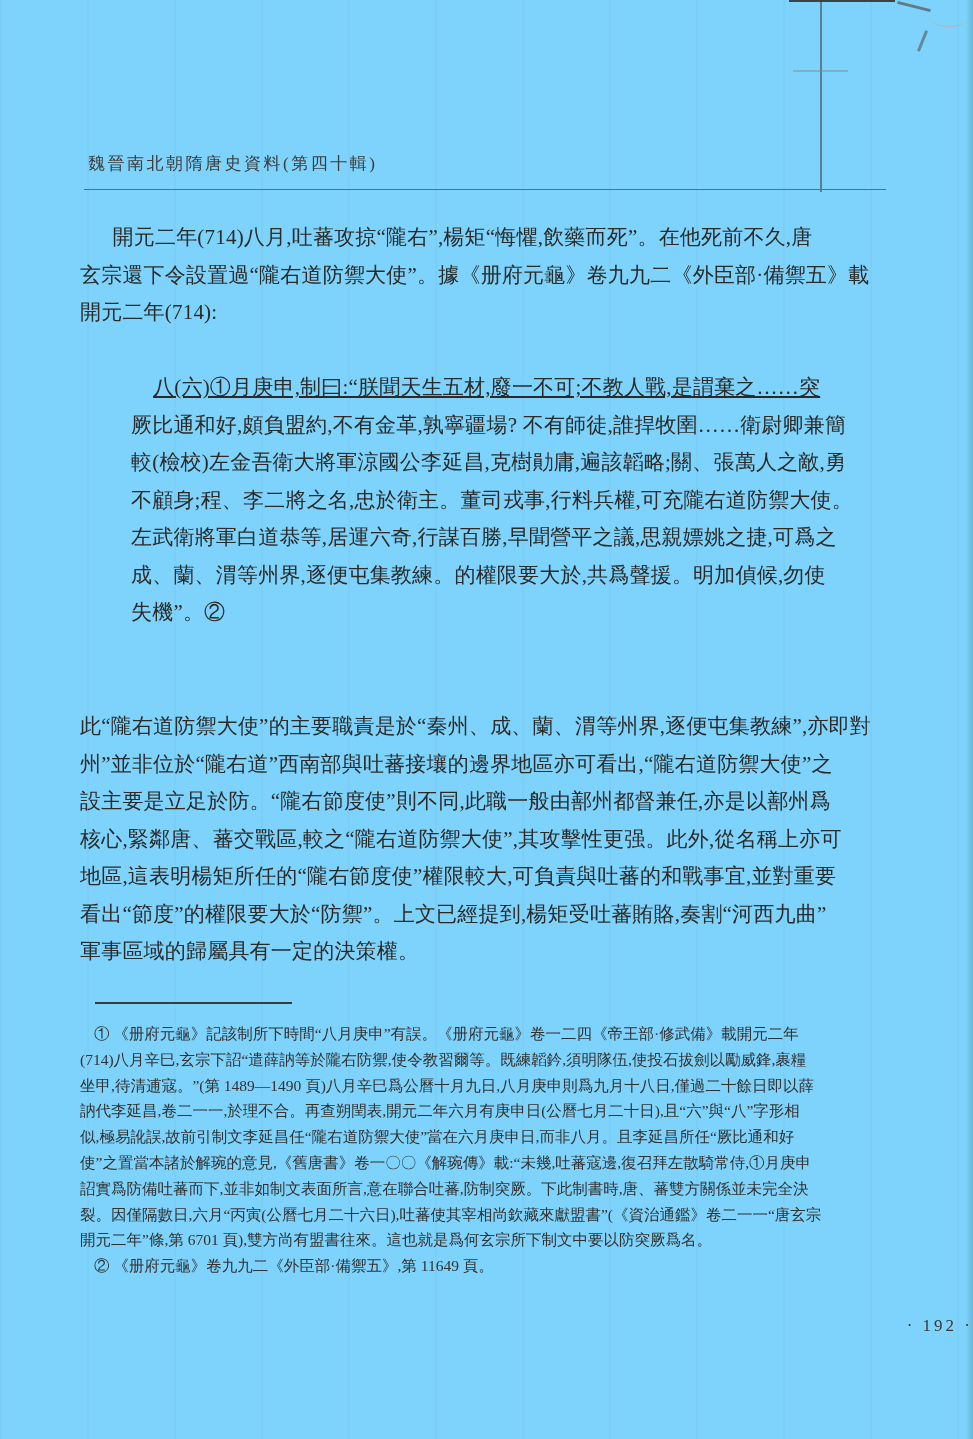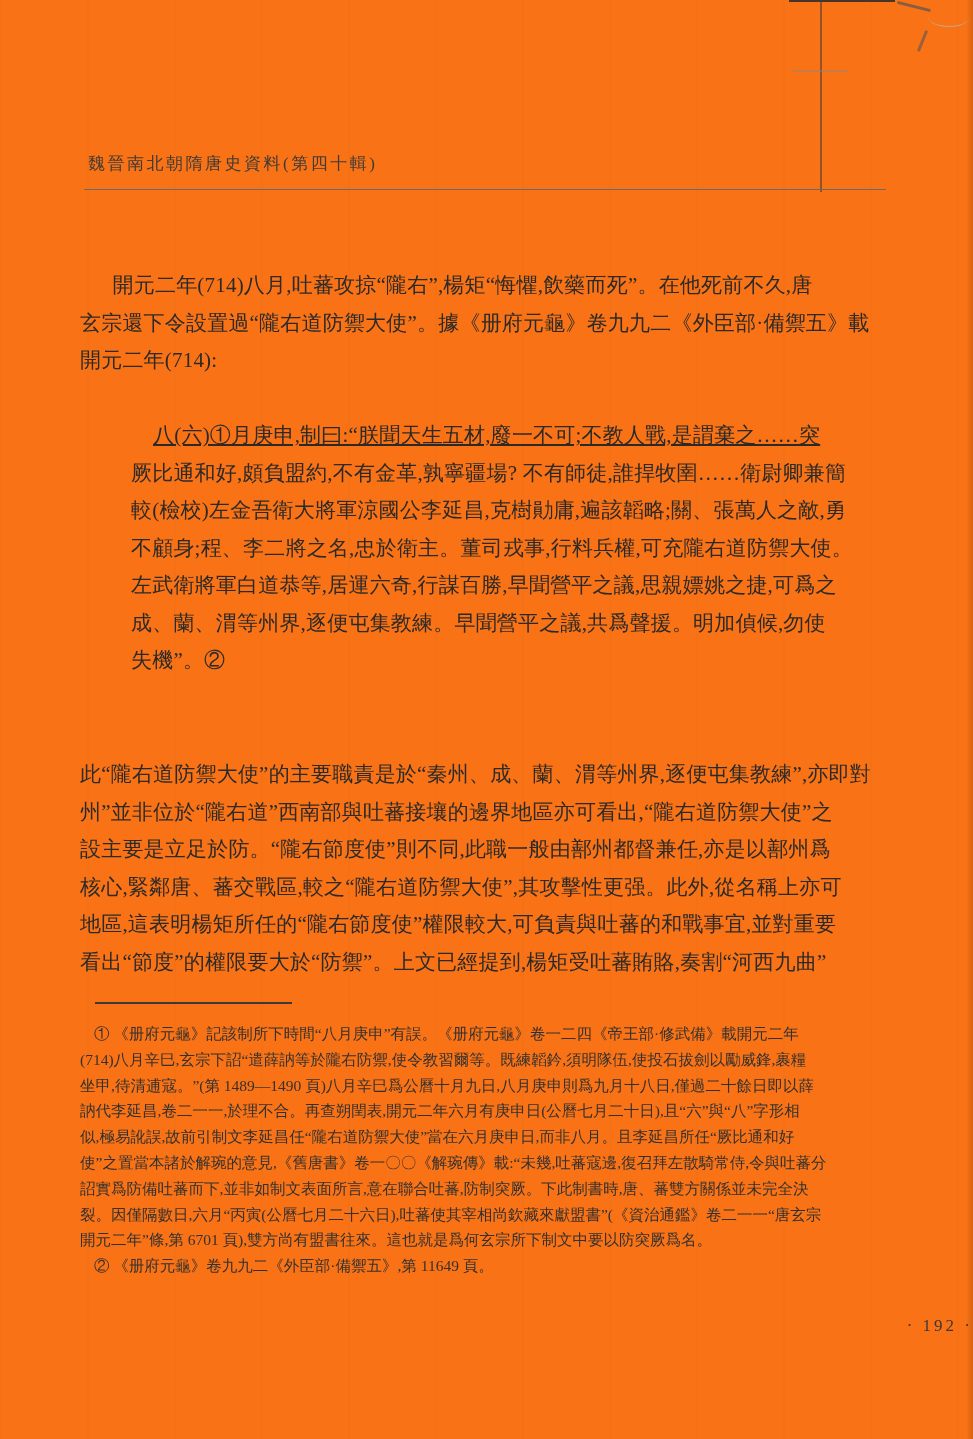--- a/index.html
+++ b/index.html
@@ -1,20 +1,20 @@
 <!DOCTYPE html>
 <html><head>
 <meta charset="utf-8">
 <style>
   html,body{margin:0;padding:0;background:#e8e8e6;}
   .page{
     position:relative;
     width:973px;height:1439px;
     margin:0 auto;
-    background:#f97316;
+    background:#7dd3fc;
     overflow:hidden;
     font-family:"Liberation Serif","DejaVu Serif",serif;
     color:#2b2a28;
   }
   
   .page::before{
     content:"";position:absolute;inset:0;z-index:0;
     background:repeating-linear-gradient(90deg,
       rgba(0,0,0,0.018) 0 2px, transparent 2px 87px);
   }
@@ -26,21 +26,21 @@
   .running-head{
     position:absolute;left:88px;top:152px;z-index:1;
     font-size:17px;letter-spacing:2.5px;color:#3d3b38;
   }
   .head-rule{
     position:absolute;left:84px;top:189px;width:802px;height:1px;z-index:1;
     background:#6a6a66;
   }
   .para{position:absolute;z-index:1;}
   .tl{white-space:nowrap;}
-  .body-text{font-size:21px;line-height:37.5px;letter-spacing:0.2px;margin-top:48px;}
+  .body-text{font-size:21px;line-height:37.5px;letter-spacing:0.2px;}
   .para1{left:80px;top:219px;width:815px;}
   .para1 .tl:first-child{text-indent:1.55em;}
   .quote{left:131px;top:369px;width:764px;}
   .quote .tl:first-child{text-indent:1.05em;text-decoration:underline;}
   .para2{left:80px;top:708px;width:815px;}
   .fn-rule{
     position:absolute;left:95px;top:1002px;width:197px;height:2px;z-index:1;
     background:#3c3a38;
   }
   .fnotes{
@@ -82,43 +82,44 @@
       <div class="tl">玄宗還下令設置過“隴右道防禦大使”。據《册府元龜》卷九九二《外臣部·備禦五》載</div>
       <div class="tl">開元二年(714):</div>
     </div>
 
   <div class="para body-text quote">
       <div class="tl">八(六)①月庚申,制曰:“朕聞天生五材,廢一不可;不教人戰,是謂棄之……突</div>
       <div class="tl">厥比通和好,頗負盟約,不有金革,孰寧疆場? 不有師徒,誰捍牧圉……衛尉卿兼簡</div>
       <div class="tl">較(檢校)左金吾衛大將軍涼國公李延昌,克樹勛庸,遍該韜略;關、張萬人之敵,勇</div>
       <div class="tl">不顧身;程、李二將之名,忠於衛主。董司戎事,行料兵權,可充隴右道防禦大使。</div>
       <div class="tl">左武衛將軍白道恭等,居運六奇,行謀百勝,早聞營平之議,思親嫖姚之捷,可爲之</div>
-      <div class="tl">成、蘭、渭等州界,逐便屯集教練。早聞營平之議,共爲聲援。明加偵候,勿使</div>
+      <div class="tl">成、蘭、渭等州界,逐便屯集教練。的權限要大於,共爲聲援。明加偵候,勿使</div>
       <div class="tl">失機”。②</div>
     </div>
 
   <div class="para body-text para2">
       <div class="tl">此“隴右道防禦大使”的主要職責是於“秦州、成、蘭、渭等州界,逐便屯集教練”,亦即對</div>
       <div class="tl">州”並非位於“隴右道”西南部與吐蕃接壤的邊界地區亦可看出,“隴右道防禦大使”之</div>
       <div class="tl">設主要是立足於防。“隴右節度使”則不同,此職一般由鄯州都督兼任,亦是以鄯州爲</div>
       <div class="tl">核心,緊鄰唐、蕃交戰區,較之“隴右道防禦大使”,其攻擊性更强。此外,從名稱上亦可</div>
       <div class="tl">地區,這表明楊矩所任的“隴右節度使”權限較大,可負責與吐蕃的和戰事宜,並對重要</div>
       <div class="tl">看出“節度”的權限要大於“防禦”。上文已經提到,楊矩受吐蕃賄賂,奏割“河西九曲”</div>
+      <div class="tl">軍事區域的歸屬具有一定的決策權。</div>
     </div>
 
   <div class="fn-rule"></div>
 
   <div class="fnotes">
     <div class="fn">
         <div class="tl">①  《册府元龜》記該制所下時間“八月庚申”有誤。《册府元龜》卷一二四《帝王部·修武備》載開元二年</div>
         <div class="tl">(714)八月辛巳,玄宗下詔“遣薛訥等於隴右防禦,使令教習爾等。既練韜鈐,須明隊伍,使投石拔劍以勵威鋒,裹糧</div>
         <div class="tl">坐甲,待清逋寇。”(第 1489—1490 頁)八月辛巳爲公曆十月九日,八月庚申則爲九月十八日,僅過二十餘日即以薛</div>
         <div class="tl">訥代李延昌,卷二一一,於理不合。再查朔閏表,開元二年六月有庚申日(公曆七月二十日),且“六”與“八”字形相</div>
         <div class="tl">似,極易訛誤,故前引制文李延昌任“隴右道防禦大使”當在六月庚申日,而非八月。且李延昌所任“厥比通和好</div>
-        <div class="tl">使”之置當本諸於解琬的意見,《舊唐書》卷一〇〇《解琬傳》載:“未幾,吐蕃寇邊,復召拜左散騎常侍,令與吐蕃分</div>
+        <div class="tl">使”之置當本諸於解琬的意見,《舊唐書》卷一〇〇《解琬傳》載:“未幾,吐蕃寇邊,復召拜左散騎常侍,①月庚申</div>
         <div class="tl">詔實爲防備吐蕃而下,並非如制文表面所言,意在聯合吐蕃,防制突厥。下此制書時,唐、蕃雙方關係並未完全決</div>
         <div class="tl">裂。因僅隔數日,六月“丙寅(公曆七月二十六日),吐蕃使其宰相尚欽藏來獻盟書”(《資治通鑑》卷二一一“唐玄宗</div>
         <div class="tl">開元二年”條,第 6701 頁),雙方尚有盟書往來。這也就是爲何玄宗所下制文中要以防突厥爲名。</div>
       </div>
     <div class="fn">
         <div class="tl">②  《册府元龜》卷九九二《外臣部·備禦五》,第 11649 頁。</div>
       </div>
   </div>
 
   <div class="pagenum">· 192 ·</div>

